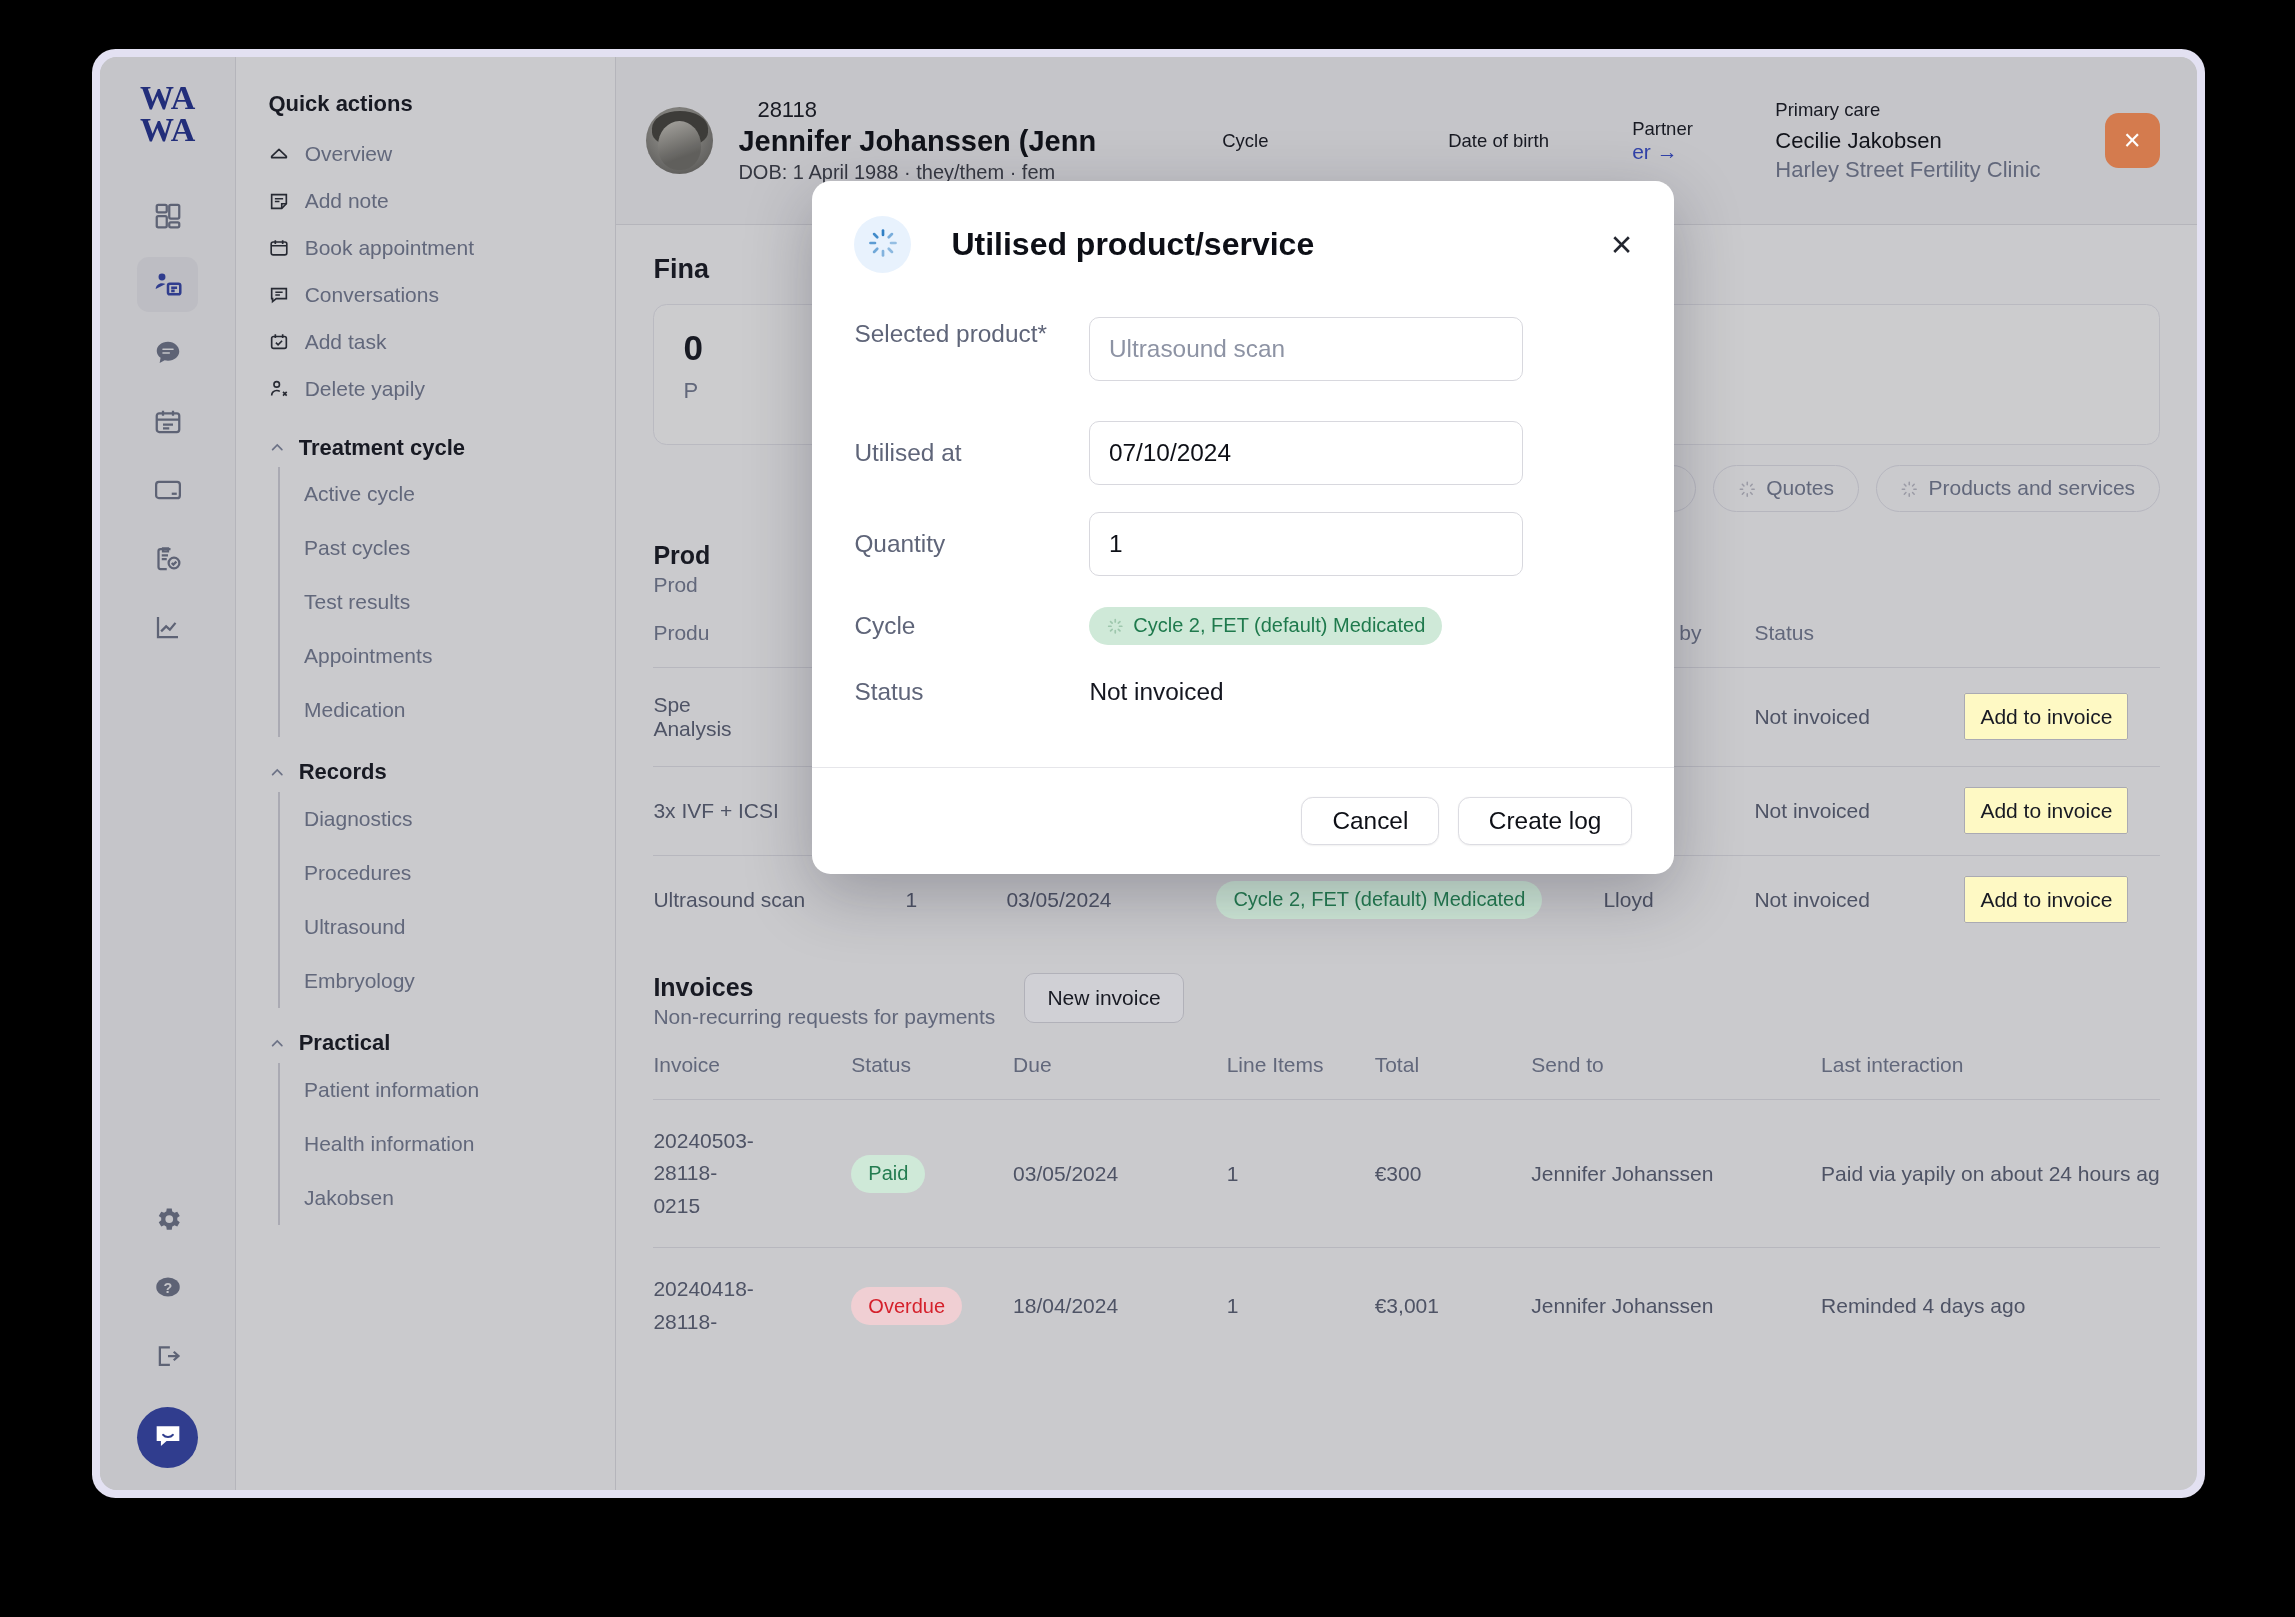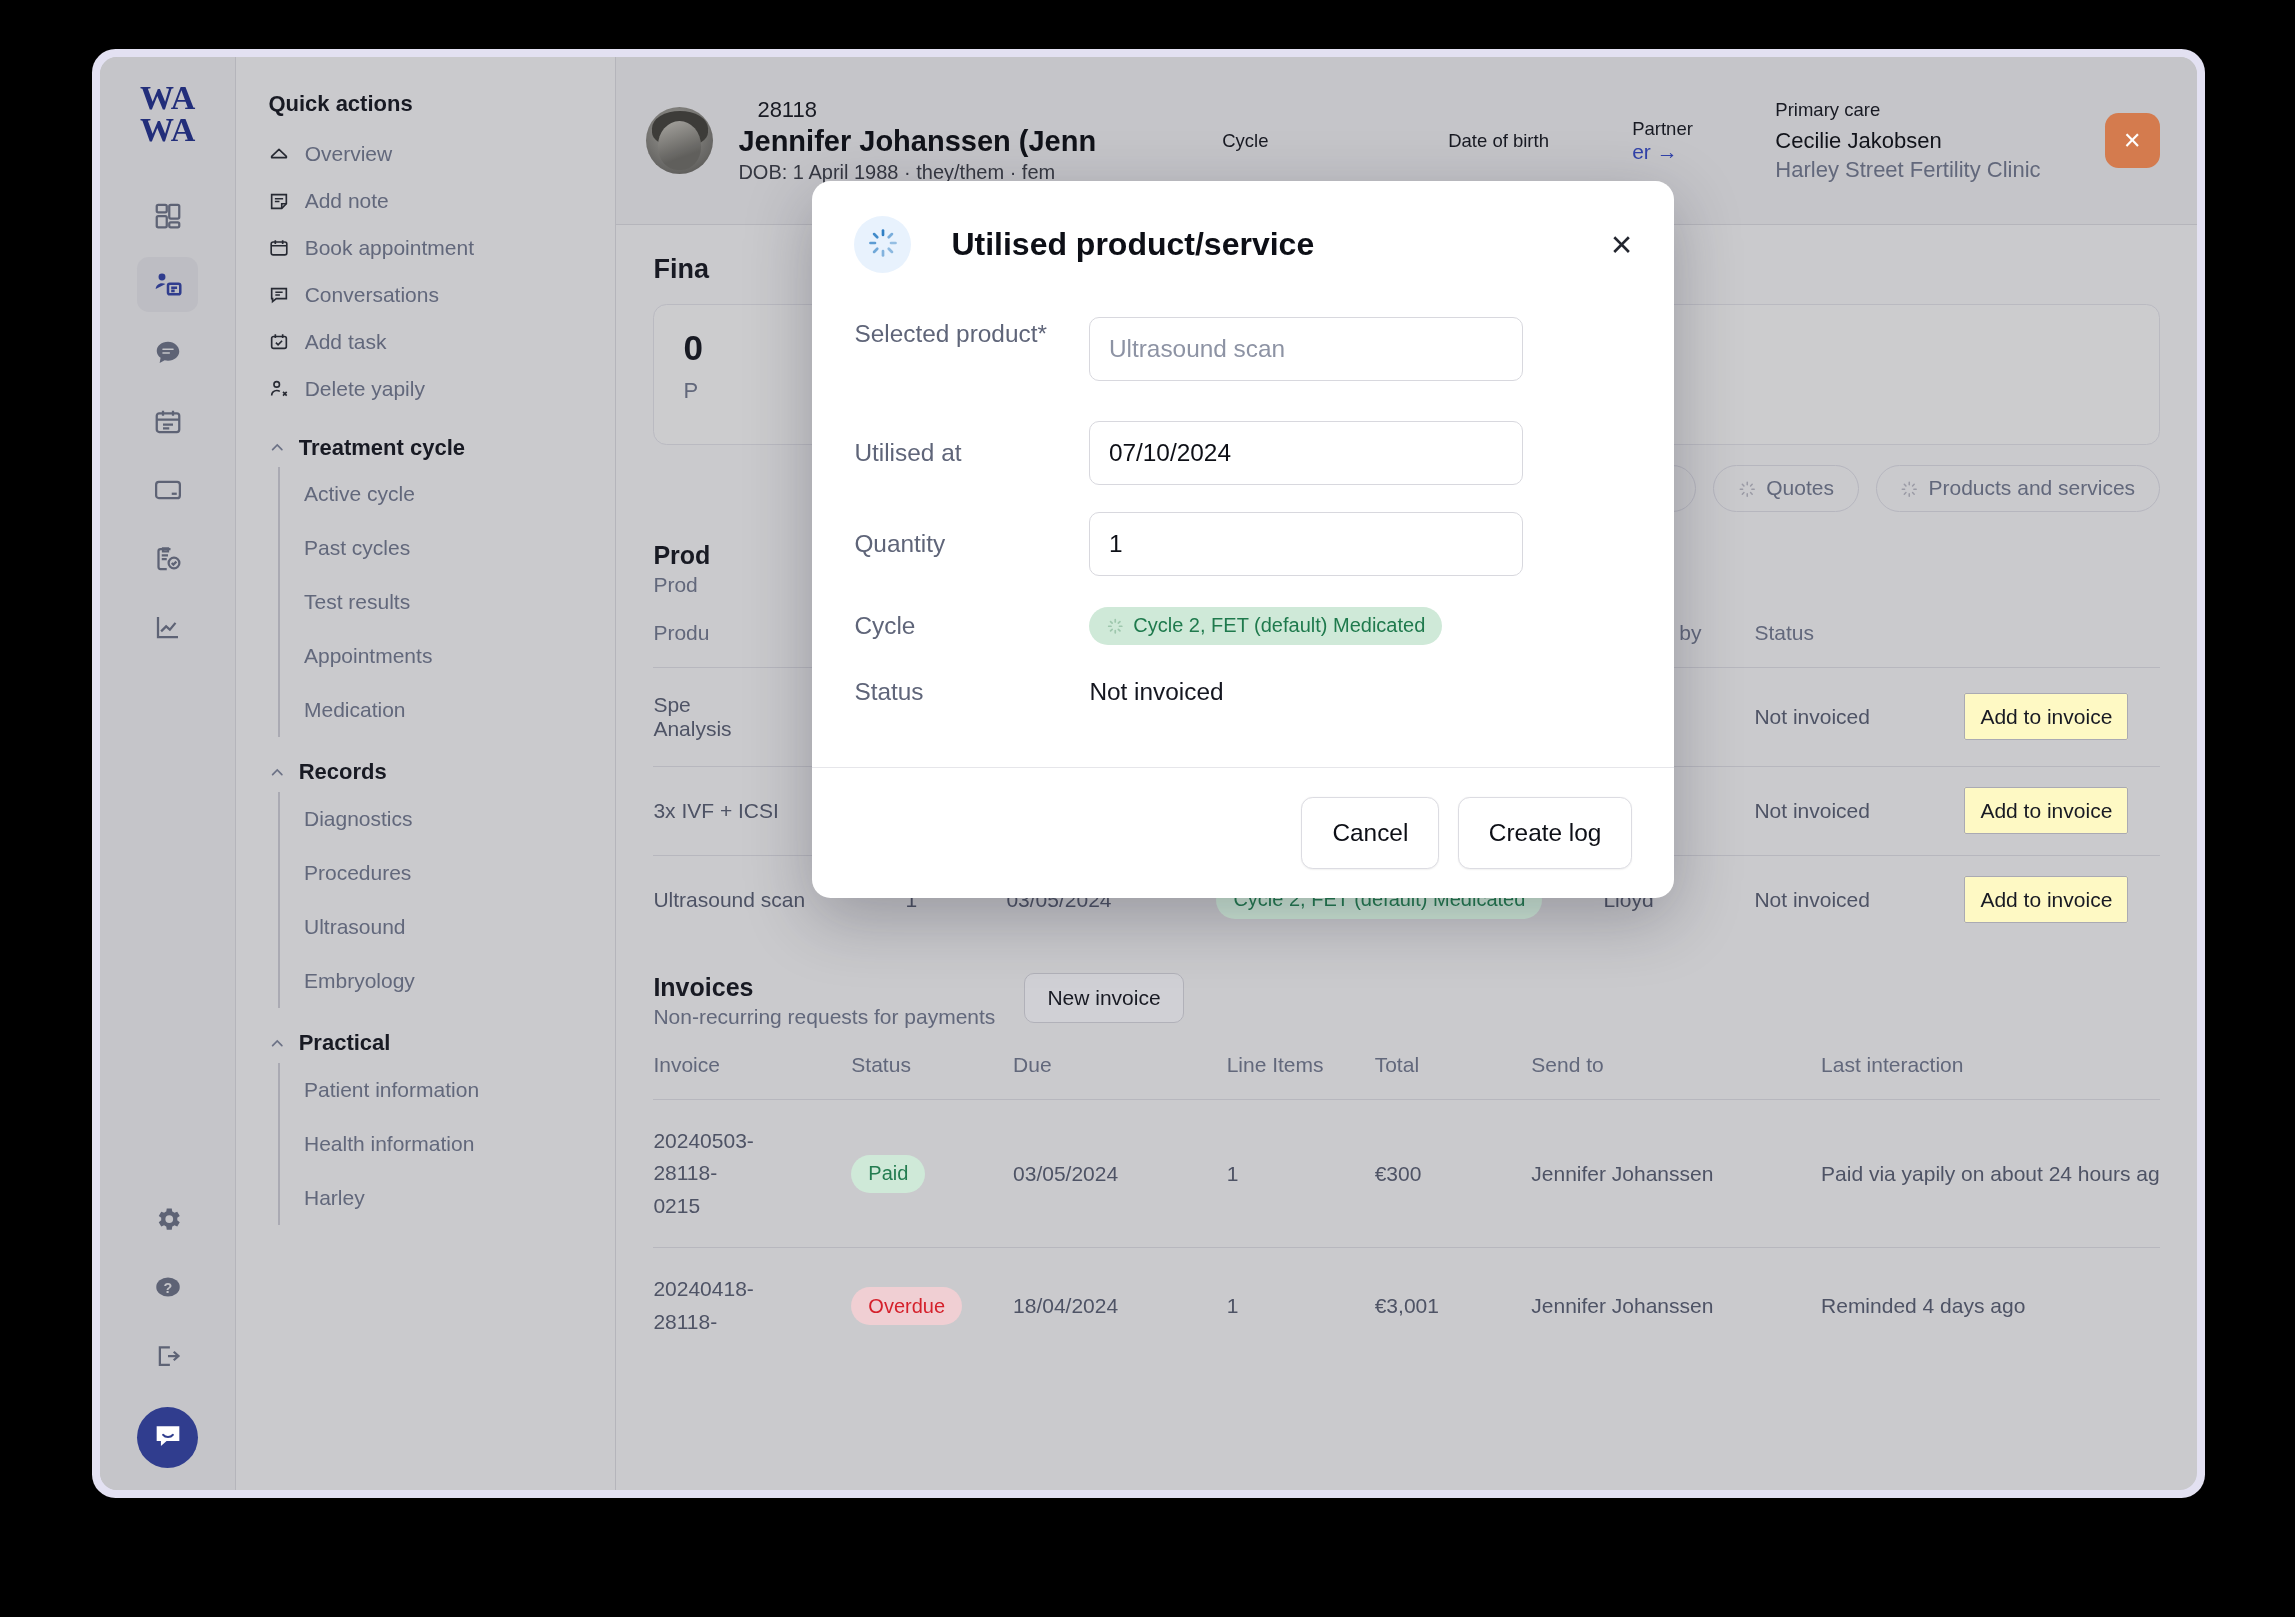--- a/index.html
+++ b/index.html
@@ -244,21 +244,21 @@
   }
   .text-input.placeholder { color:#8d93a4; }
   .static-value { font-size: 24.4px; color:#14161f; }
   #modal-footer {
     border-top:0.8px solid #e6e6ea;
     padding: 29px 42px;
     display:flex; justify-content:flex-end; gap: 18.5px;
   }
   .modal-btn {
     border:0.8px solid #dcdce2; border-radius:11.8px; background:#fff;
-    height: 72px; padding: 16px 30px;
+    height: 48px; padding: 16px 30px;
     display:flex;align-items:center;justify-content:center;
     font-size:24.4px; color:#0d0f16;
     box-shadow: 0 0.8px 1.7px rgba(0,0,0,0.06);
   }
 </style>
 </head>
 <body>
 
 <div id="window-frame">
 <div id="app-root">
@@ -479,21 +479,21 @@
         <span class="chev">
           <svg width="18.5" height="18.5" viewBox="0 0 24 24" fill="none" stroke="currentColor" stroke-width="2.2" stroke-linecap="round">
                 <path d="M6 15l6-6 6 6"></path>
               </svg>
         </span>
         <span>Practical</span>
       </div>
       <div class="sub-list">
         <div class="sub-item">Patient information</div>
         <div class="sub-item">Health information</div>
-        <div class="sub-item">Harley</div>
+        <div class="sub-item">Jakobsen</div>
       </div>
     </div>
   </div>
 
   <div id="main-col">
 
     <div id="patient-header">
       <div id="avatar">
         <div class="hair"></div>
         <div class="face"></div>

